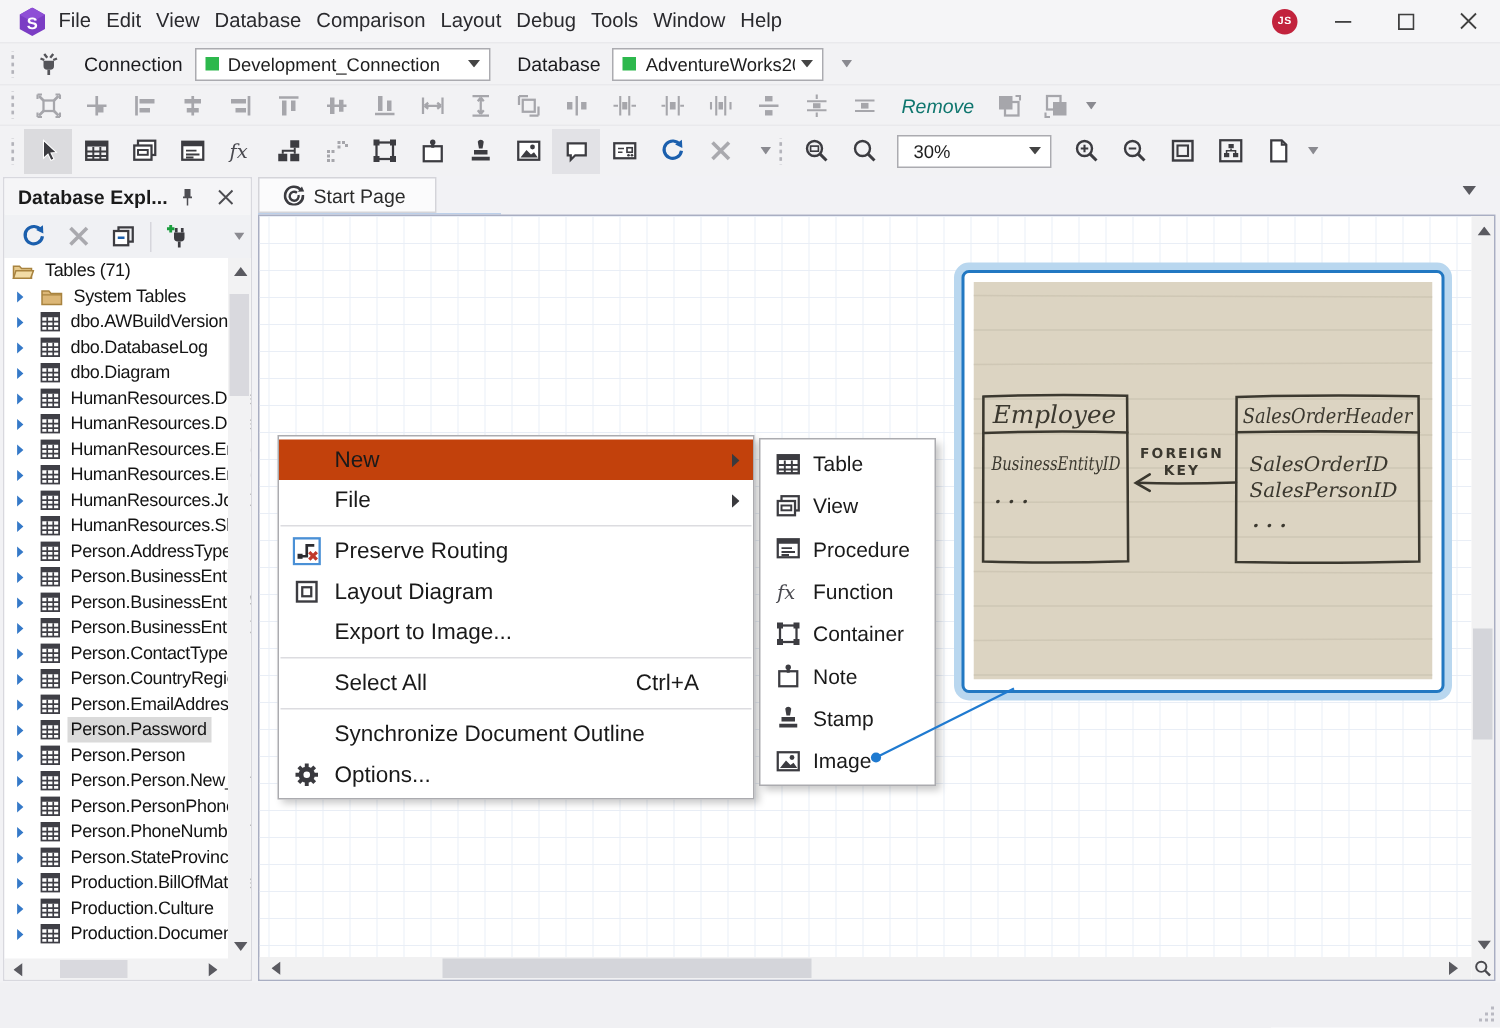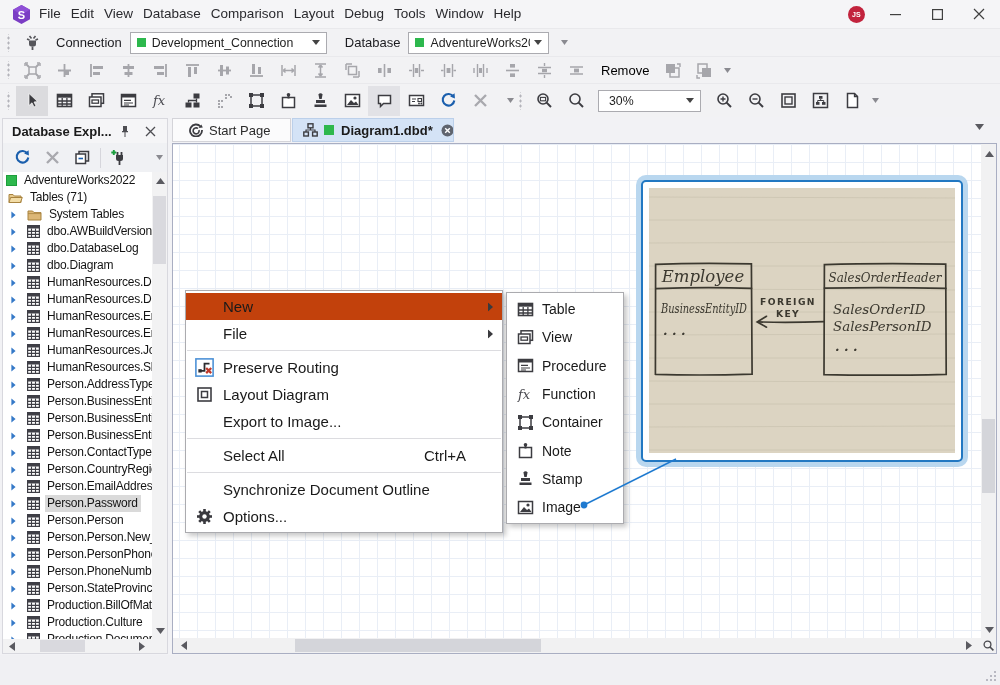--- a/index.html
+++ b/index.html
@@ -23,21 +23,21 @@
   
   .tb-row { position:absolute; left:0; width:1000px; display:flex; align-items:center;
             background:#f2f2f4; border-top:1px solid #e9e9ec; }
   .row-conn { top:28px; height:28px; }
   .row-align { top:56px; height:27px; }
   .row-tools { top:83px; height:34px; }
   .grip { width:3px; height:18px; margin:0 6px 0 7px; align-self:center;
           background-image:radial-gradient(circle, #b3b3ba 1.1px, transparent 1.2px);
           background-size:3px 5px; background-repeat:repeat-y; background-position:center; }
   .tb-label { color:#1b1b1f; margin:0 8px; }
-  .tb-label.disabled { color:#000000; }
+  .tb-label.disabled { color:#0f766e;font-style:italic; }
   .combo { height:22px; background:#fff; border:1px solid #ababb0; display:flex;
            align-items:center; font-size:12.3px; }
   .combo .sq { width:9px; height:9px; background:#2db84d; margin:0 6px 0 6px; flex:none; }
   .combo .cv { flex:1; white-space:nowrap; overflow:hidden; }
   .combo .arr { flex:none; margin:0 6px 0 4px; }
   .tbtn { width:32px; height:26px; display:flex; align-items:center; justify-content:center; flex:none; }
   .row-tools .tbtn { height:30px; }
   .tbtn.pressed { background:#dbdbde; }
   .tbtn.hover   { background:#e2e2e6; }
   .chev { width:14px; display:flex; align-items:center; justify-content:center; flex:none; }
@@ -65,21 +65,21 @@
   
   .tree-vsb { position:absolute; right:0; top:53px; width:15px; height:468px; background:#f2f2f3; }
   .tree-vsb .thumb { position:absolute; left:1px; width:13px; top:24px; height:68px; background:#d9d9de; }
   .sb-hsb { position:absolute; left:0; bottom:0; width:164px; height:14px; background:#f2f2f3;
             display:flex; align-items:center; }
   .sb-hsb .thumb { position:absolute; left:37px; width:45px; top:1px; height:12px; background:#d9d9de; }
 
   .sb-arrow { width:14px; height:14px; display:flex; align-items:center; justify-content:center; }
 
   
-  .tabstrip { position:absolute; left:172px; top:118px; width:828px; height:25px; display:flex; }
+  .tabstrip { position:absolute; left:172px; top:118px; width:828px; height:25px; display:flex;flex-direction:column; }
   .tab { height:24px; display:flex; align-items:center; padding:0 9px; margin-right:1px; flex:none;
          overflow:hidden; border:1px solid #d4d4d9; background:#fbfbfc; }
   .tab svg, .tab .gsq { flex:none; }
   .tab .tlabel { margin:0 6px 0 6px; color:#2b2b2b; white-space:nowrap; }
   .tab.active { background:#d4e3f6; border-color:#bcd0ea; }
   .tab.active .tlabel { font-weight:bold; color:#1b1b1b; margin:0 8px 0 7px; }
   .tab.active svg[data-name='tab-close-icon'] { margin-left:auto; }
   .tab .gsq { width:10px; height:10px; background:#2db84d; margin-left:6px; }
   .tabstrip-chev { position:absolute; right:12px; top:5px; }
 
@@ -682,29 +682,20 @@
         </span>
       </div>
     <div class="chev" style="margin-left:18px" data-name="toolbar-overflow-button">
       <svg width="7" height="5" viewBox="0 0 7 5" data-name="chevron-down-icon">
           <polygon points="0,0 7,0 3.5,5" fill="#8a8a90"></polygon>
         </svg>
     </div>
   </div>
   <div class="tree" data-name="database-tree">
 
-      <div class="tree-row lv0" data-name="tree-item">
-
-        <span class="tree-ico first-ico" data-name="green-square-icon">
-          <svg width="11" height="11" viewBox="0 0 11 11">
-            <rect x="0.5" y="0.5" width="10" height="10" fill="#2db84d" stroke="#1d9e3b" stroke-width="1"></rect>
-          </svg>
-        </span>
-        <span class="tree-label" data-name="tree-item-label">AdventureWorks2022</span>
-      </div>
 
       <div class="tree-row lv1" data-name="tree-item">
 
         <span class="tree-ico first-ico" data-name="folder-open-icon">
           <svg width="15" height="12" viewBox="0 0 15 12">
             <path d="M1 2.5 h4 l1.4 1.5 H13 V10.5 H1 Z" fill="#e6c98c" stroke="#a8833f" stroke-width="1"></path>
             <path d="M2.6 5.5 H14.3 L12.4 10.5 H1 Z" fill="#f2dca6" stroke="#a8833f" stroke-width="1"></path>
           </svg>
         </span>
         <span class="tree-label" data-name="tree-item-label">Tables (71)</span>

